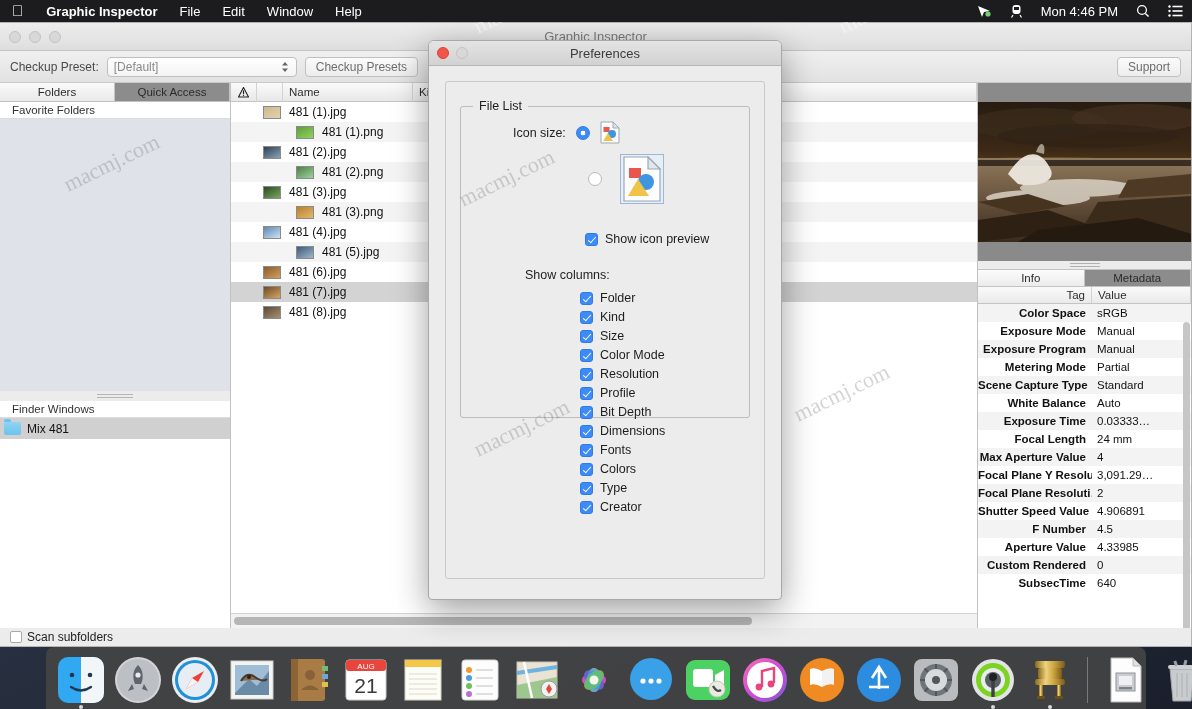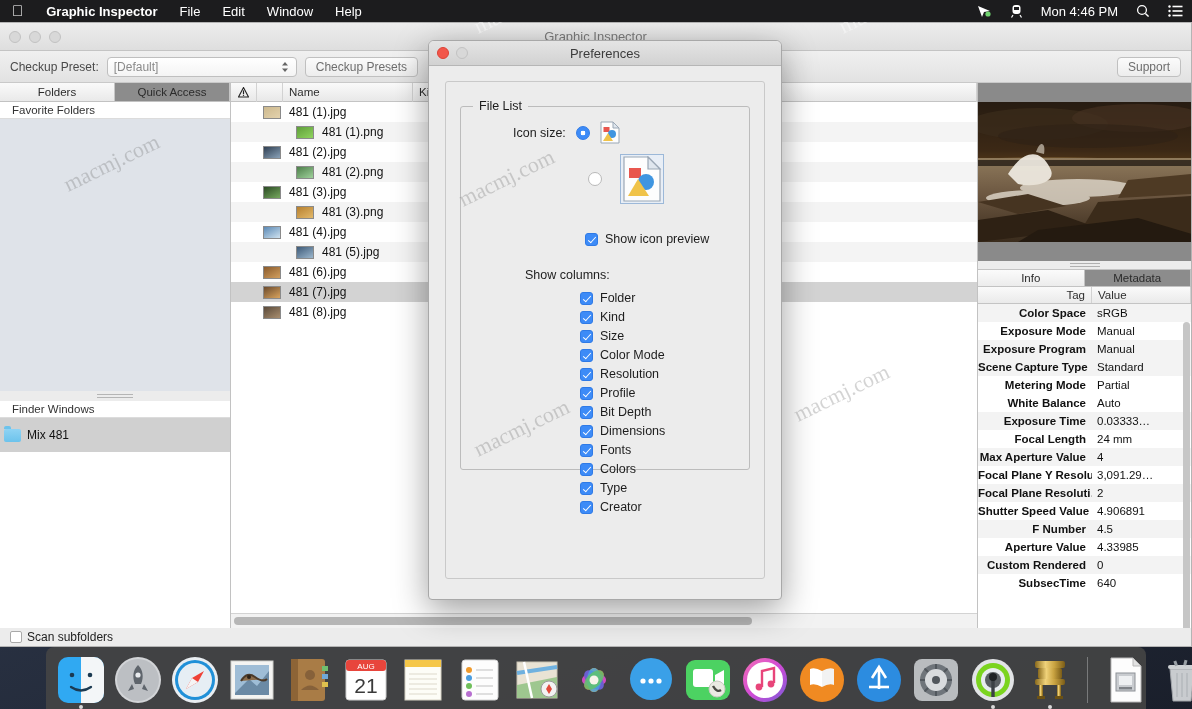--- a/index.html
+++ b/index.html
@@ -109,21 +109,21 @@
     display: flex; align-items: center; background: #fff;
     border-bottom: 1px solid #dcdcdc;
   }
   .fav-pane { flex: 1; background: #dfe3e9; min-height: 0; }
   .sb-divider { height: 10px; background: #ececec;
     display: flex; align-items: center; justify-content: center; }
   .sb-divider i { display: block; width: 36px; height: 4px;
     border-top: 1px solid #b5b5b5; border-bottom: 1px solid #b5b5b5; }
   .fw-pane { height: 210px; background: #fff; }
   .fw-row {
-    height: 34px; display: flex; align-items: center; gap: 6px;
+    height: 21px; display: flex; align-items: center; gap: 6px;
     padding-left: 4px; font-size: 12px; color: #111;
     background: #d0d0d0;
   }
   .folder-ic {
     width: 17px; height: 13px; border-radius: 2px;
     background: linear-gradient(#8fd3f4,#6cc3ec);
     position: relative; flex: none;
   }
   .folder-ic:before {
     content: ""; position: absolute; left: 0; top: -3px; width: 7px; height: 3px;
@@ -241,21 +241,21 @@
     position: absolute; left: 0; right: 0; text-align: center;
     font-size: 13px; color: #3c3c3c;
   }
   .prefs-inner { flex: 1; padding: 15px 16px 20px 16px; }
   .prefs-box {
     height: 100%; border: 1px solid #c9c9c9; border-radius: 3px;
     background: #ececec; padding: 16px 14px;
   }
   .fieldset {
     position: relative; border: 1px solid #bcbcbc; border-radius: 3px;
-    margin-top: 8px; padding: 14px 14px 18px 14px; height: 364px;
+    margin-top: 8px; padding: 14px 14px 18px 14px; height: 312px;
   }
   .fieldset > legend {
     position: absolute; top: -8px; left: 12px; background: #ececec;
     padding: 0 6px; font-size: 12.5px; color: #1d1d1d;
   }
   .row-iconsize { display: flex; align-items: center; gap: 10px;
     padding-left: 38px; }
   .lbl { font-size: 12.5px; color: #1d1d1d; }
   .radio { width: 14px; height: 14px; border-radius: 50%;
     border: 1px solid #b9b9b9; background: #fff; flex: none;
@@ -617,27 +617,27 @@
                 <span class="v">sRGB</span>
               </div>
               <div class="mrow">
                 <span class="k">Exposure Mode</span>
                 <span class="v">Manual</span>
               </div>
               <div class="mrow alt">
                 <span class="k">Exposure Program</span>
                 <span class="v">Manual</span>
               </div>
+              <div class="mrow">
+                <span class="k">Metering Mode</span>
+                <span class="v">Partial</span>
+              </div>
               <div class="mrow alt">
                 <span class="k">Scene Capture Type</span>
                 <span class="v">Standard</span>
-              </div>
-              <div class="mrow">
-                <span class="k">Metering Mode</span>
-                <span class="v">Partial</span>
               </div>
               <div class="mrow">
                 <span class="k">White Balance</span>
                 <span class="v">Auto</span>
               </div>
               <div class="mrow alt">
                 <span class="k">Exposure Time</span>
                 <span class="v">0.03333…</span>
               </div>
               <div class="mrow">

